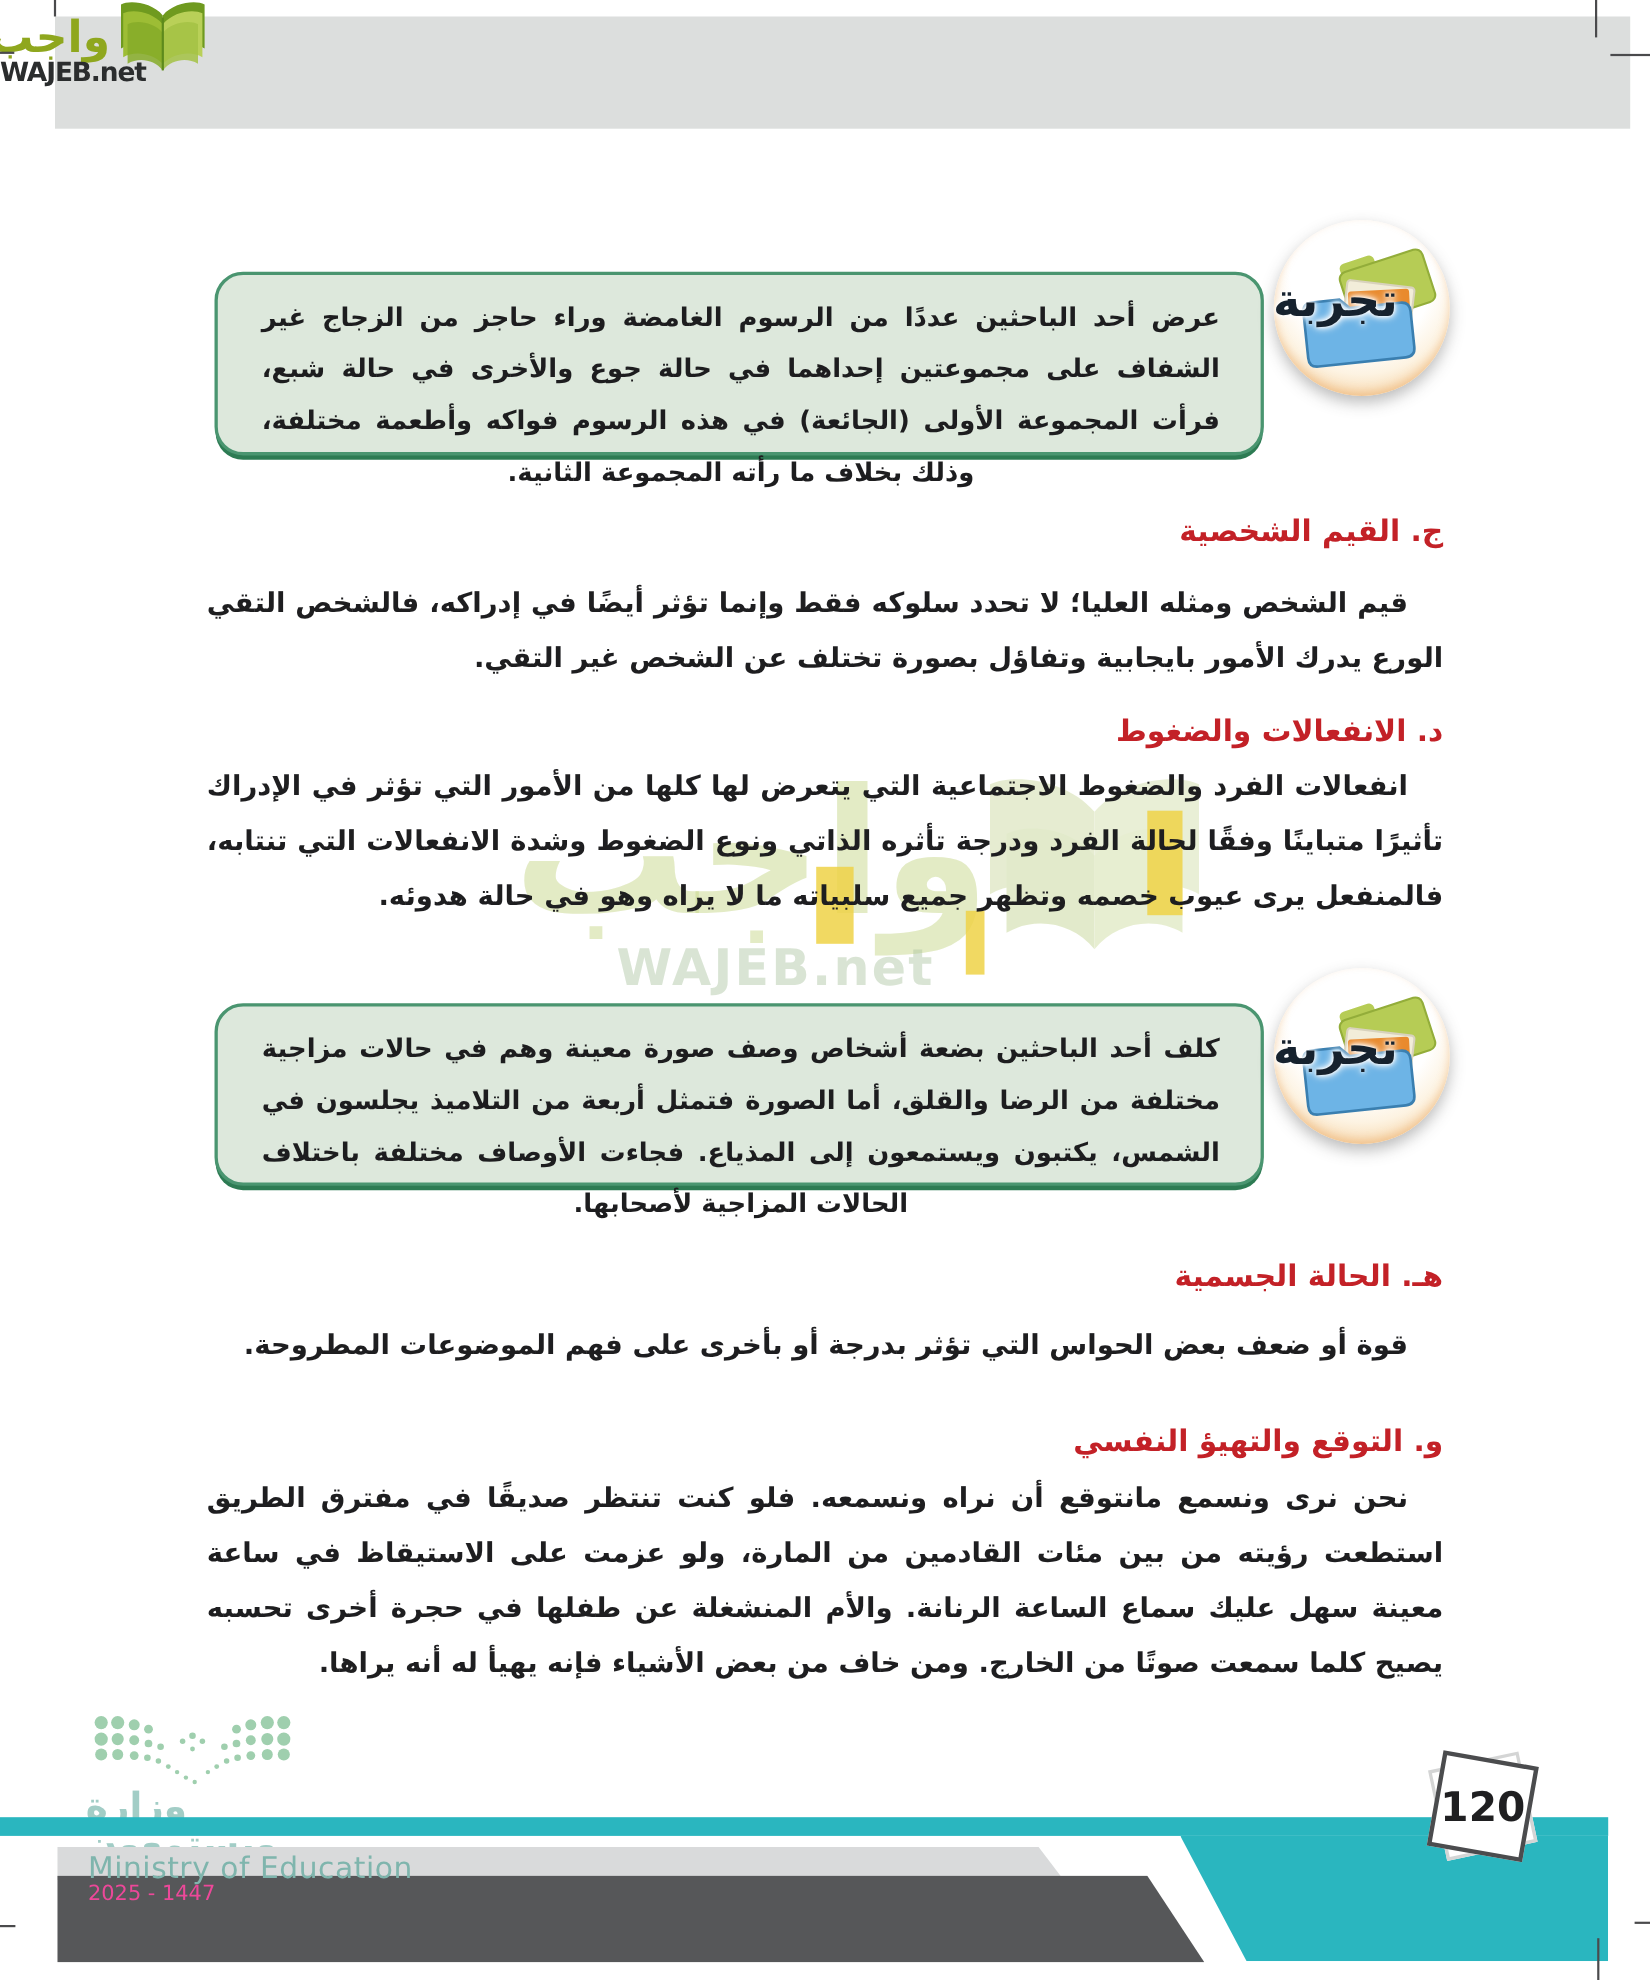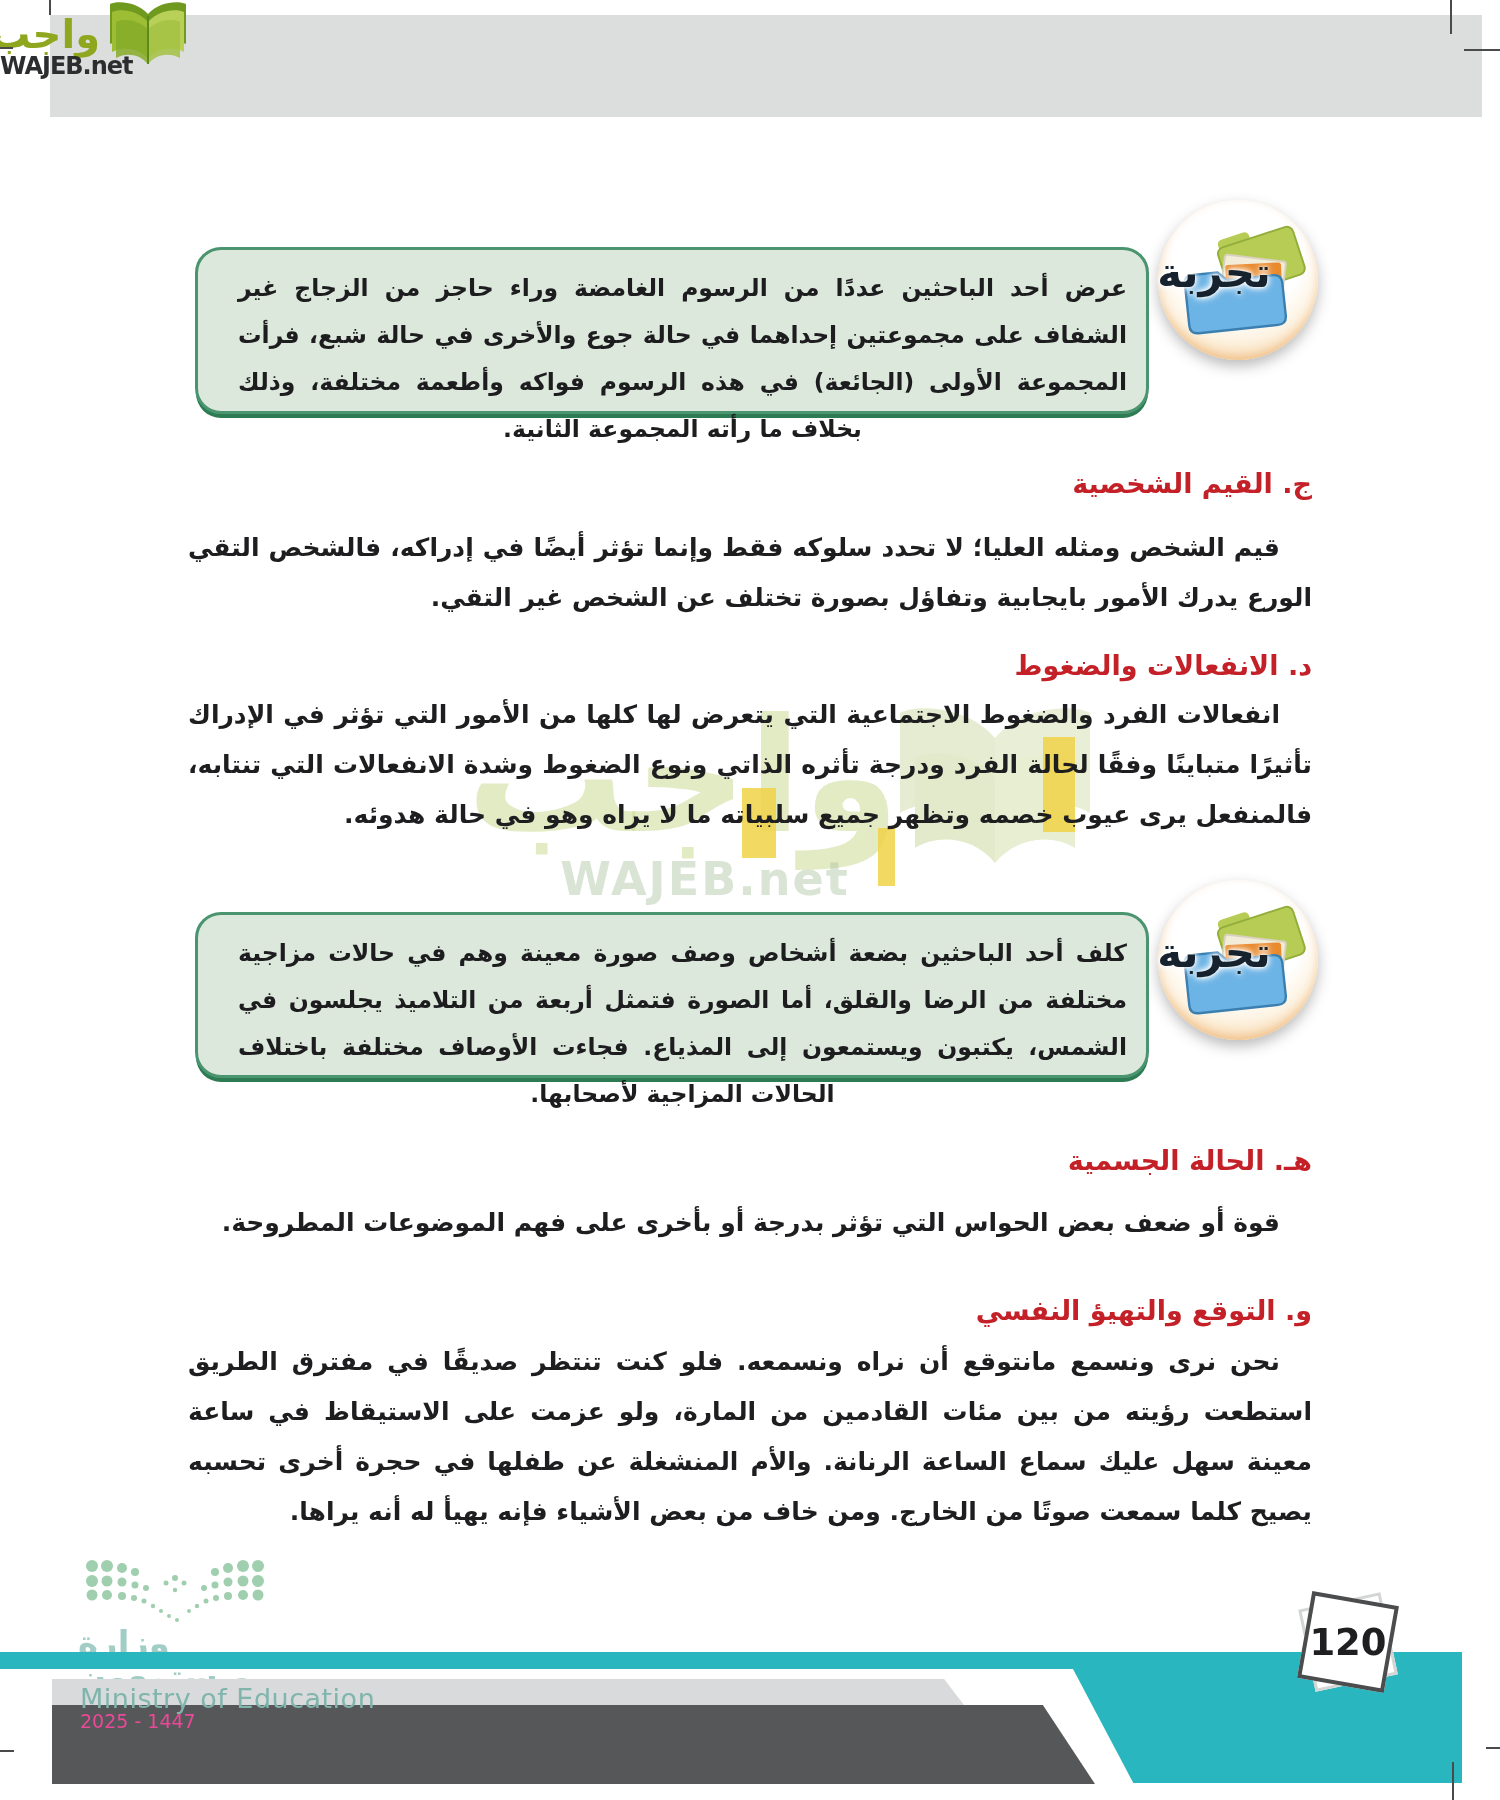--- a/index.html
+++ b/index.html
@@ -18,21 +18,21 @@
   .wajeb-book{left:100px; top:0px; z-index:3;}
   
   .exp-box{
     left:195px; width:948px; background:#dde8dc;
     border:3px solid #4a9570; border-radius:26px;
     box-shadow:0 5px 0 -1px #2d7b53; z-index:2;
   }
   .exp-text{
     direction:rtl; text-align:justify; text-align-last:center;
     font-size:23.5px; font-weight:bold; color:#1d1d1f; line-height:47px;
-    padding:15px 19px 10px 40px; z-index:4; position:relative;
+    padding:15px 37px 10px 40px; z-index:4; position:relative;
   }
   .exp-badge{
     width:160px; height:160px; border-radius:50%;
     background:radial-gradient(circle at 50% 32%, #ffffff 48%, #fdf3e2 66%, #f6d4a6 86%, #efబ 100%),#fff;
     background:radial-gradient(circle at 50% 32%, #ffffff 48%, #fdf3e2 66%, #f6d4a6 86%, #eeb97f 100%);
     box-shadow:0 6px 14px rgba(60,60,60,.35), inset 0 -4px 8px rgba(230,150,70,.35);
     z-index:5;
   }
   .exp-badge .badge-label{
     position:absolute; left:-14px; top:52px; width:140px; text-align:center;

